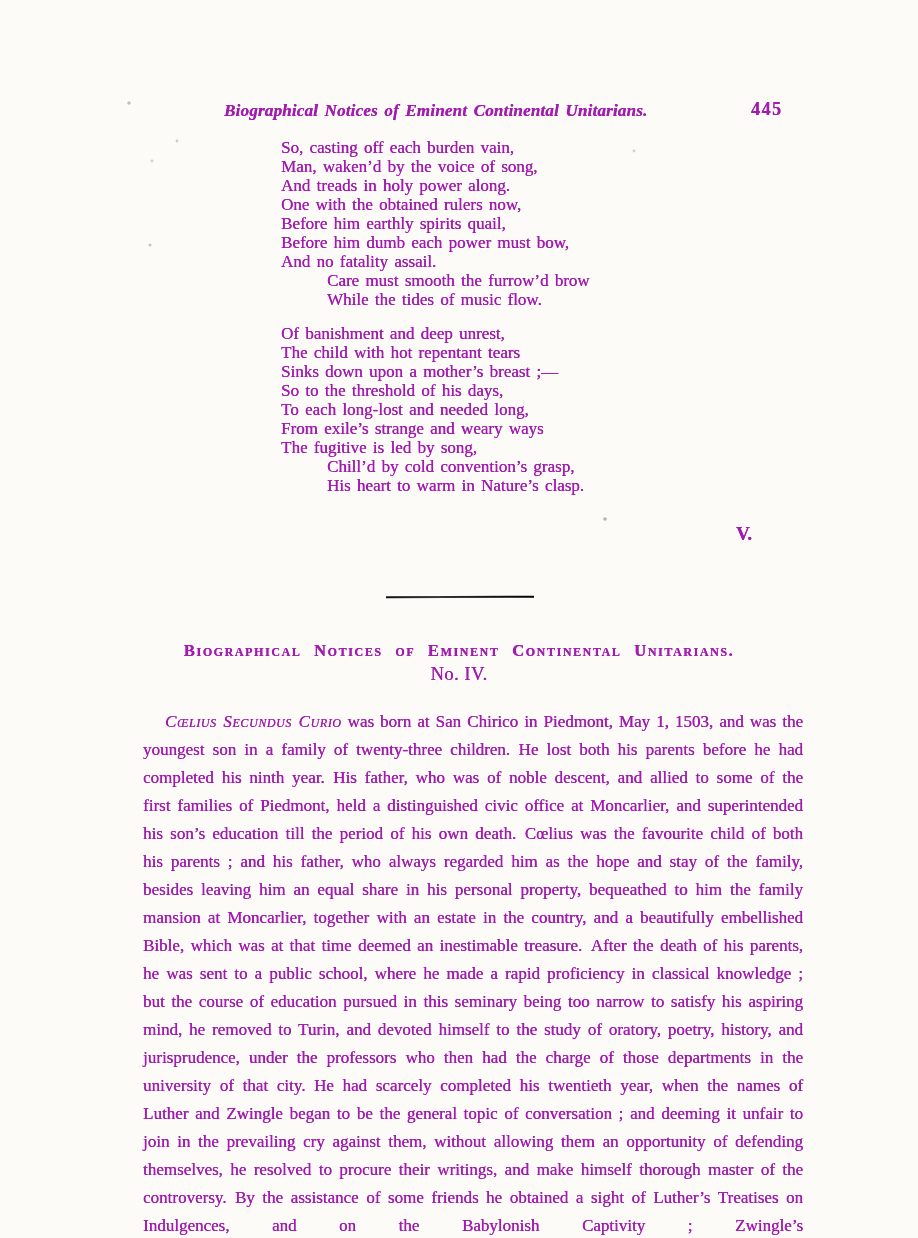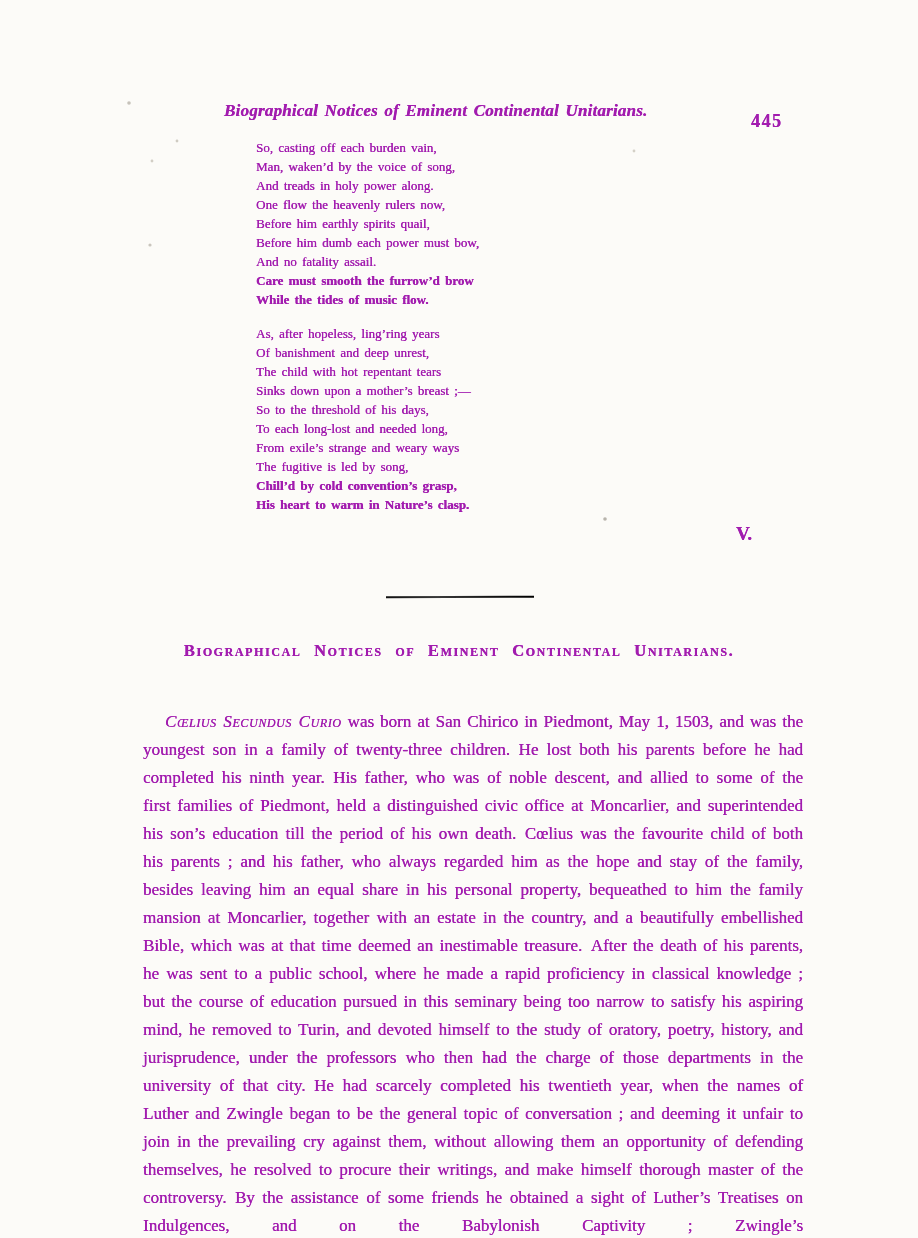--- a/index.html
+++ b/index.html
@@ -12,28 +12,28 @@
     overflow:hidden;
     text-shadow:0.3px 0 currentColor;
   }
   .running-title{
     position:absolute;top:101px;left:224px;
     font-size:17px;font-style:italic;font-weight:bold;
     letter-spacing:0.2px;word-spacing:2px;
   }
   .page-num{
     position:absolute;top:99px;left:751px;
-    font-size:18px;font-weight:bold;letter-spacing:1.5px;margin-top:12px;
+    font-size:18px;font-weight:bold;letter-spacing:1.5px;
   }
   .poem{
-    position:absolute;top:138px;left:256px;
-    font-size:13px;line-height:19px;word-spacing:2px;
+    position:absolute;top:138px;left:281px;
+    font-size:17px;line-height:19px;word-spacing:2px;
   }
   .stanza + .stanza{margin-top:15px;}
-  .poem-line.indent{font-weight:bold;}
+  .poem-line.indent{margin-left:46px;}
   .signature{
     position:absolute;top:523px;left:736px;
     font-size:19px;font-weight:bold;
   }
   .divider{
     position:absolute;top:588px;left:386px;width:148px;height:2px;
     background:linear-gradient(90deg,#111 0%,#3a3a3a 35%,#161616 70%,#000 100%);
     border:none;transform:rotate(-0.25deg);
   }
   .heading{
@@ -72,42 +72,42 @@
   <div class="specks"></div>
 
   <div class="running-title">Biographical Notices of Eminent Continental Unitarians.</div>
   <div class="page-num">445</div>
 
   <div class="poem">
     <div class="stanza">
       <div class="poem-line">So, casting off each burden vain,</div>
       <div class="poem-line">Man, waken’d by the voice of song,</div>
       <div class="poem-line">And treads in holy power along.</div>
-      <div class="poem-line">One flow the heavenly rulers now,</div>
+      <div class="poem-line">One with the obtained rulers now,</div>
       <div class="poem-line">Before him earthly spirits quail,</div>
       <div class="poem-line">Before him dumb each power must bow,</div>
       <div class="poem-line">And no fatality assail.</div>
       <div class="poem-line indent">Care must smooth the furrow’d brow</div>
       <div class="poem-line indent">While the tides of music flow.</div>
     </div>
     <div class="stanza">
-      <div class="poem-line">As, after hopeless, ling’ring years</div>
       <div class="poem-line">Of banishment and deep unrest,</div>
       <div class="poem-line">The child with hot repentant tears</div>
       <div class="poem-line">Sinks down upon a mother’s breast ;—</div>
       <div class="poem-line">So to the threshold of his days,</div>
       <div class="poem-line">To each long-lost and needed long,</div>
       <div class="poem-line">From exile’s strange and weary ways</div>
       <div class="poem-line">The fugitive is led by song,</div>
       <div class="poem-line indent">Chill’d by cold convention’s grasp,</div>
       <div class="poem-line indent">His heart to warm in Nature’s clasp.</div>
     </div>
   </div>
 
   <div class="signature">V.</div>
 
   <hr class="divider">
 
   <div class="heading">Biographical Notices of Eminent Continental Unitarians.</div>
+  <div class="subheading">No. IV.</div>
 
   <p class="article"><span class="lead">Cœlius Secundus Curio</span><span> was born at San Chirico in Piedmont, May 1, 1503, and was the youngest son in a family of twenty-three children. He lost both his parents before he had completed his ninth year. His father, who was of noble descent, and allied to some of the first families of Piedmont, held a distinguished civic office at Moncarlier, and superintended his son’s education till the period of his own death. Cœlius was the favourite child of both his parents ; and his father, who always regarded him as the hope and stay of the family, besides leaving him an equal share in his personal property, bequeathed to him the family mansion at Moncarlier, together with an estate in the country, and a beautifully embellished Bible, which was at that time deemed an inestimable treasure. After the death of his parents, he was sent to a public school, where he made a rapid proficiency in classical knowledge ; but the course of education pursued in this seminary being too narrow to satisfy his aspiring mind, he removed to Turin, and devoted himself to the study of oratory, poetry, history, and jurisprudence, under the professors who then had the charge of those departments in the university of that city. He had scarcely completed his twentieth year, when the names of Luther and Zwingle began to be the general topic of conversation ; and deeming it unfair to join in the prevailing cry against them, without allowing them an opportunity of defending themselves, he resolved to procure their writings, and make himself thorough master of the controversy. By the assistance of some friends he obtained a sight of Luther’s Treatises on Indulgences, and on the Babylonish Captivity ; Zwingle’s</span></p>
 
 </div>
 
 </body></html>

